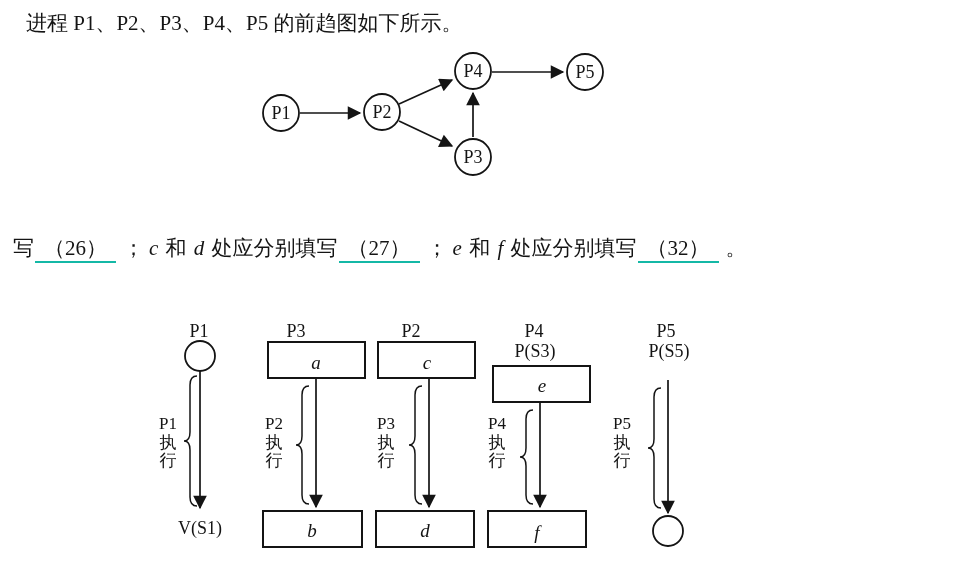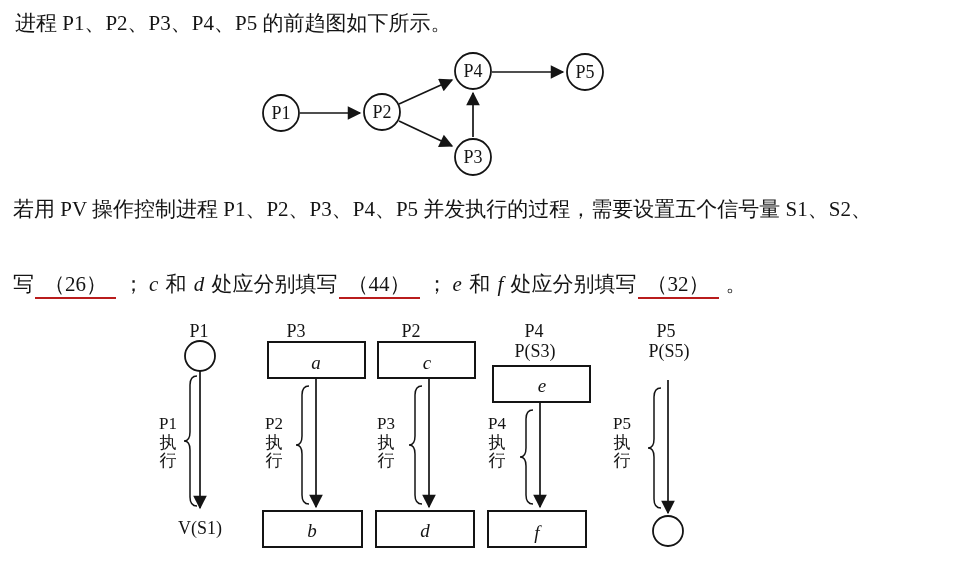--- a/index.html
+++ b/index.html
@@ -1,26 +1,26 @@
 <!DOCTYPE html>
 <html lang="zh"><head>
 <meta charset="utf-8">
 <style>
   html,body{margin:0;padding:0;background:#fff;}
   .page{
     position:relative;width:978px;height:587px;background:#fff;overflow:hidden;
     font-family:"Liberation Serif","DejaVu Serif",serif;color:#141414;
   }
   .txtline{position:absolute;margin:0;font-size:21px;white-space:nowrap;}
-  .intro{left:15px;top:10px;line-height:26px;}
+  .intro{left:26px;top:10px;line-height:26px;}
   .para2{position:absolute;left:13px;top:192px;width:950px;}
   .para2 p{margin:0;font-size:21px;line-height:35.5px;white-space:nowrap;}
   .lt{font-style:italic;font-family:"Liberation Serif","DejaVu Serif",serif;padding:0 2px;}
   .blank{
-    display:inline-block;border-bottom:2px solid #b91c1c;
+    display:inline-block;border-bottom:2px solid #14b8a6;
     padding:0 9px 1px 9px;margin-left:1px;line-height:24px;margin-top:44px;
   }
   .sep{margin:0 3px 0 7px;}
   svg{position:absolute;}
   .graph-svg{left:240px;top:45px;}
   .exec-svg{left:140px;top:318px;}
   
   .sym{fill:#fff;stroke:#141414;stroke-width:1.8;}
   .opbox{fill:#fff;stroke:#141414;stroke-width:2;}
   .flow{stroke:#141414;stroke-width:1.7;fill:none;}
@@ -66,22 +66,21 @@
       <circle class="sym" cx="473" cy="71" r="18"></circle>
       <text class="nlbl" x="473" y="77">P4</text>
     </g>
     <g>
       <circle class="sym" cx="585" cy="72" r="18"></circle>
       <text class="nlbl" x="585" y="78">P5</text>
     </g>
   </svg>
 
   <div class="para2">
-    <p><span>若用 PV 操作控制进程 P1、P2、P3、P4、P5 并发执行的过程，需要设置五个信号量 S1、S2、</span></p>
-    <p><span>写</span><span class="blank">（26）</span><span class="sep">；</span><span class="lt">c</span><span> 和 </span><span class="lt">d</span><span> 处应分别填写</span><span class="blank">（44）</span><span class="sep">；</span><span class="lt">e</span><span> 和 </span><span class="lt">f</span><span> 处应分别填写</span><span class="blank">（32）</span><span class="sep">。</span></p>
+    <p><span>写</span><span class="blank">（26）</span><span class="sep">；</span><span class="lt">c</span><span> 和 </span><span class="lt">d</span><span> 处应分别填写</span><span class="blank">（27）</span><span class="sep">；</span><span class="lt">e</span><span> 和 </span><span class="lt">f</span><span> 处应分别填写</span><span class="blank">（32）</span><span class="sep">。</span></p>
   </div>
 
   <svg class="exec-svg" width="580" height="242" viewBox="140 318 580 242">
     <defs>
       <marker id="arr2" viewBox="0 0 10 10" refX="9" refY="5" markerWidth="10" markerHeight="8" orient="auto-start-reverse">
         <path d="M0,0 L10,5 L0,10 Z" fill="#141414"></path>
       </marker>
     </defs>
 
     <g>

